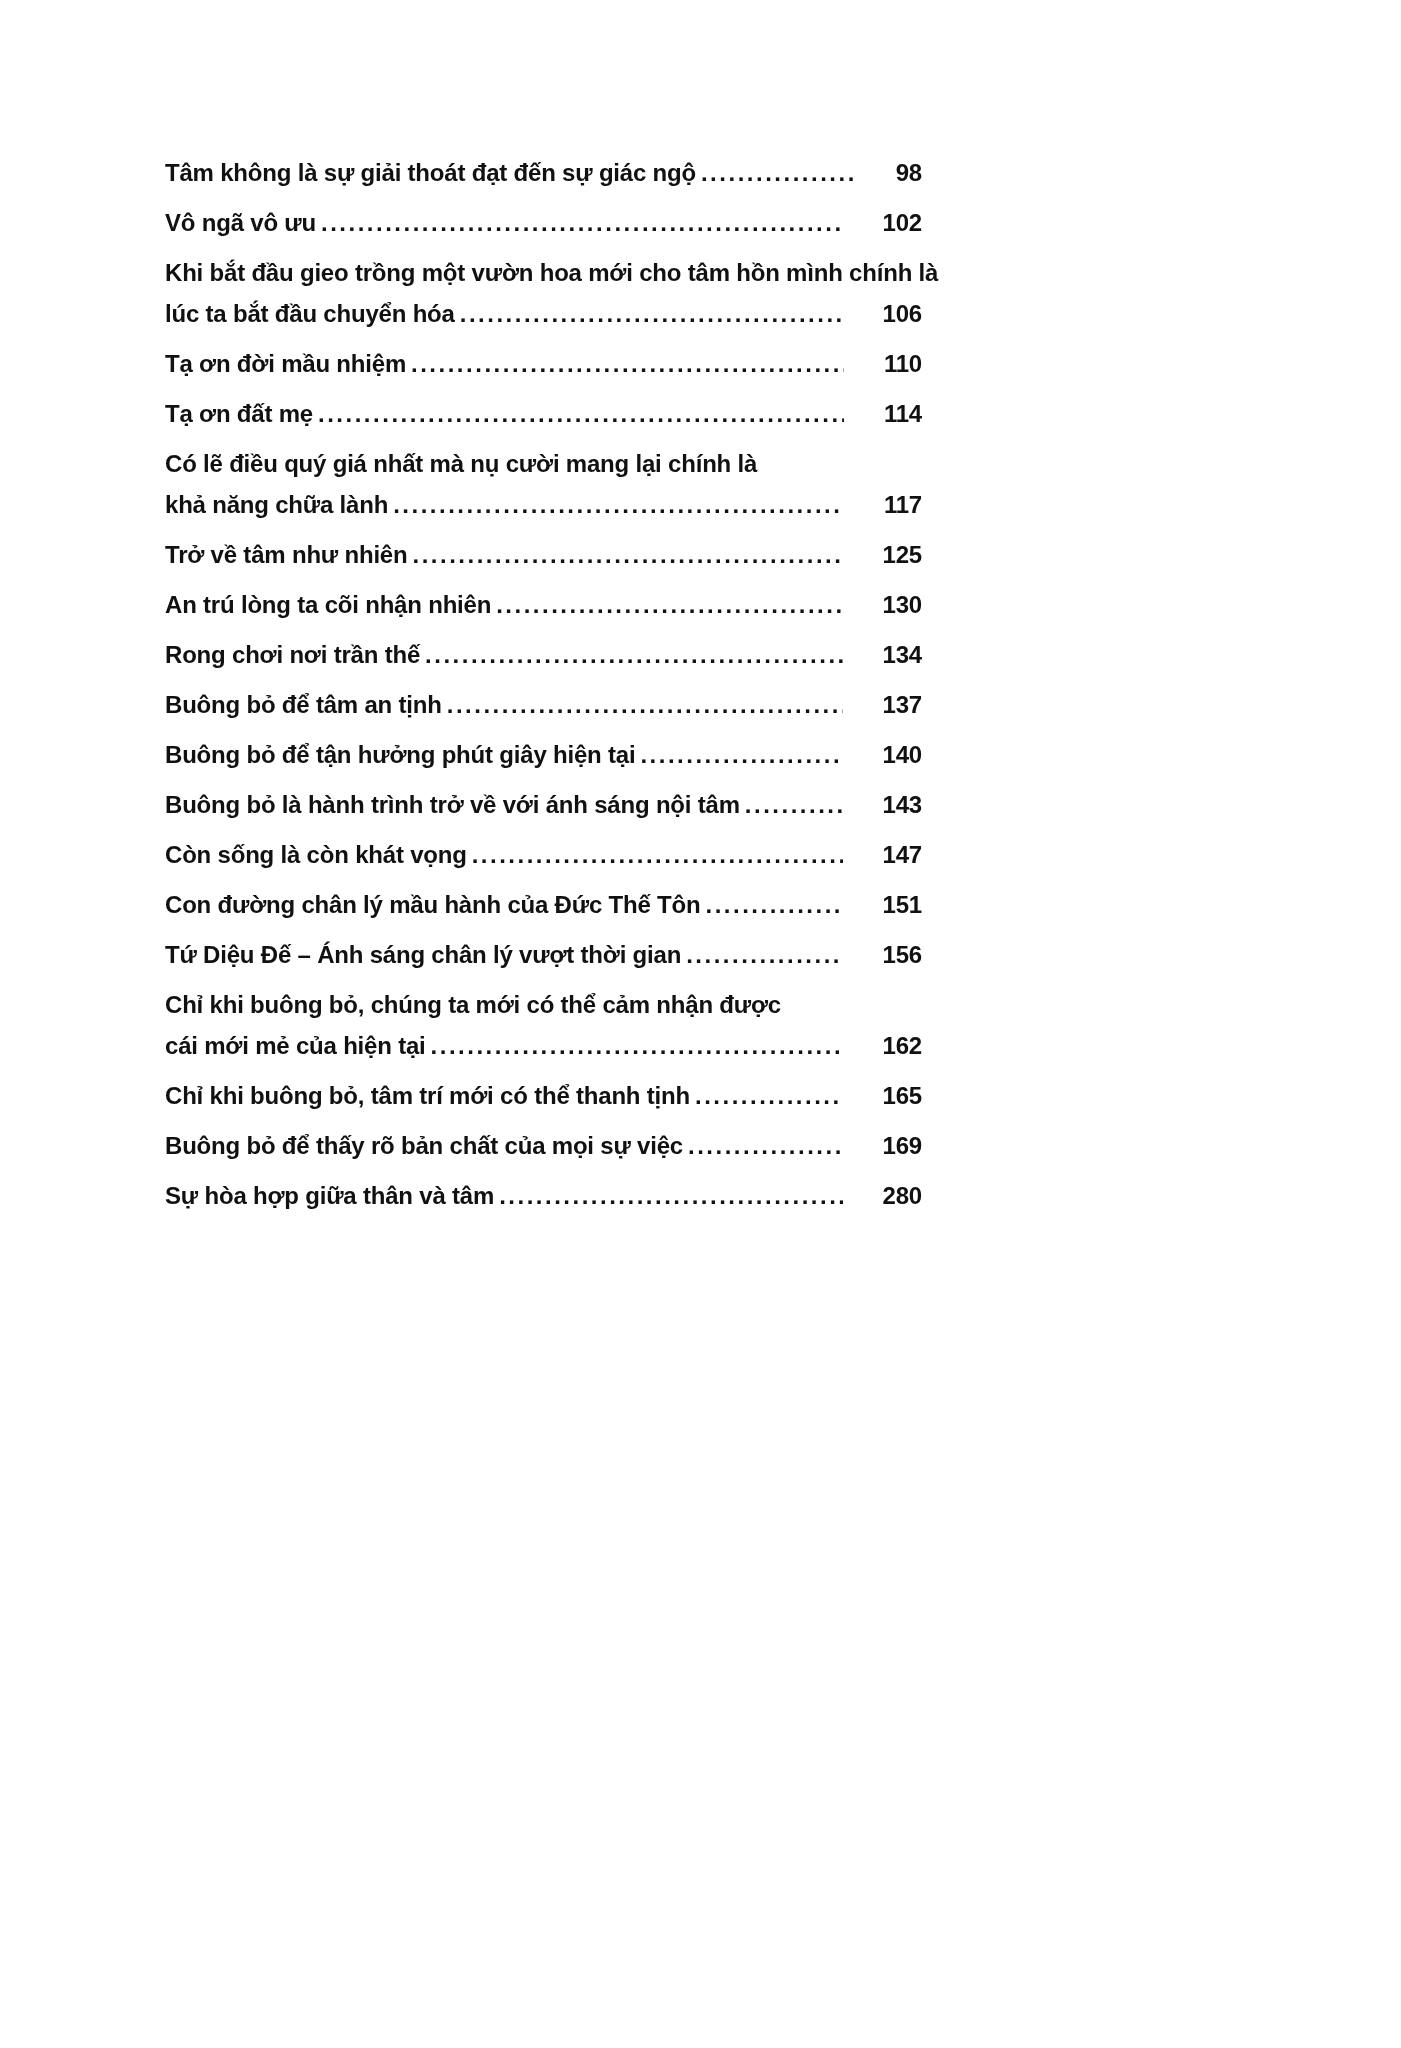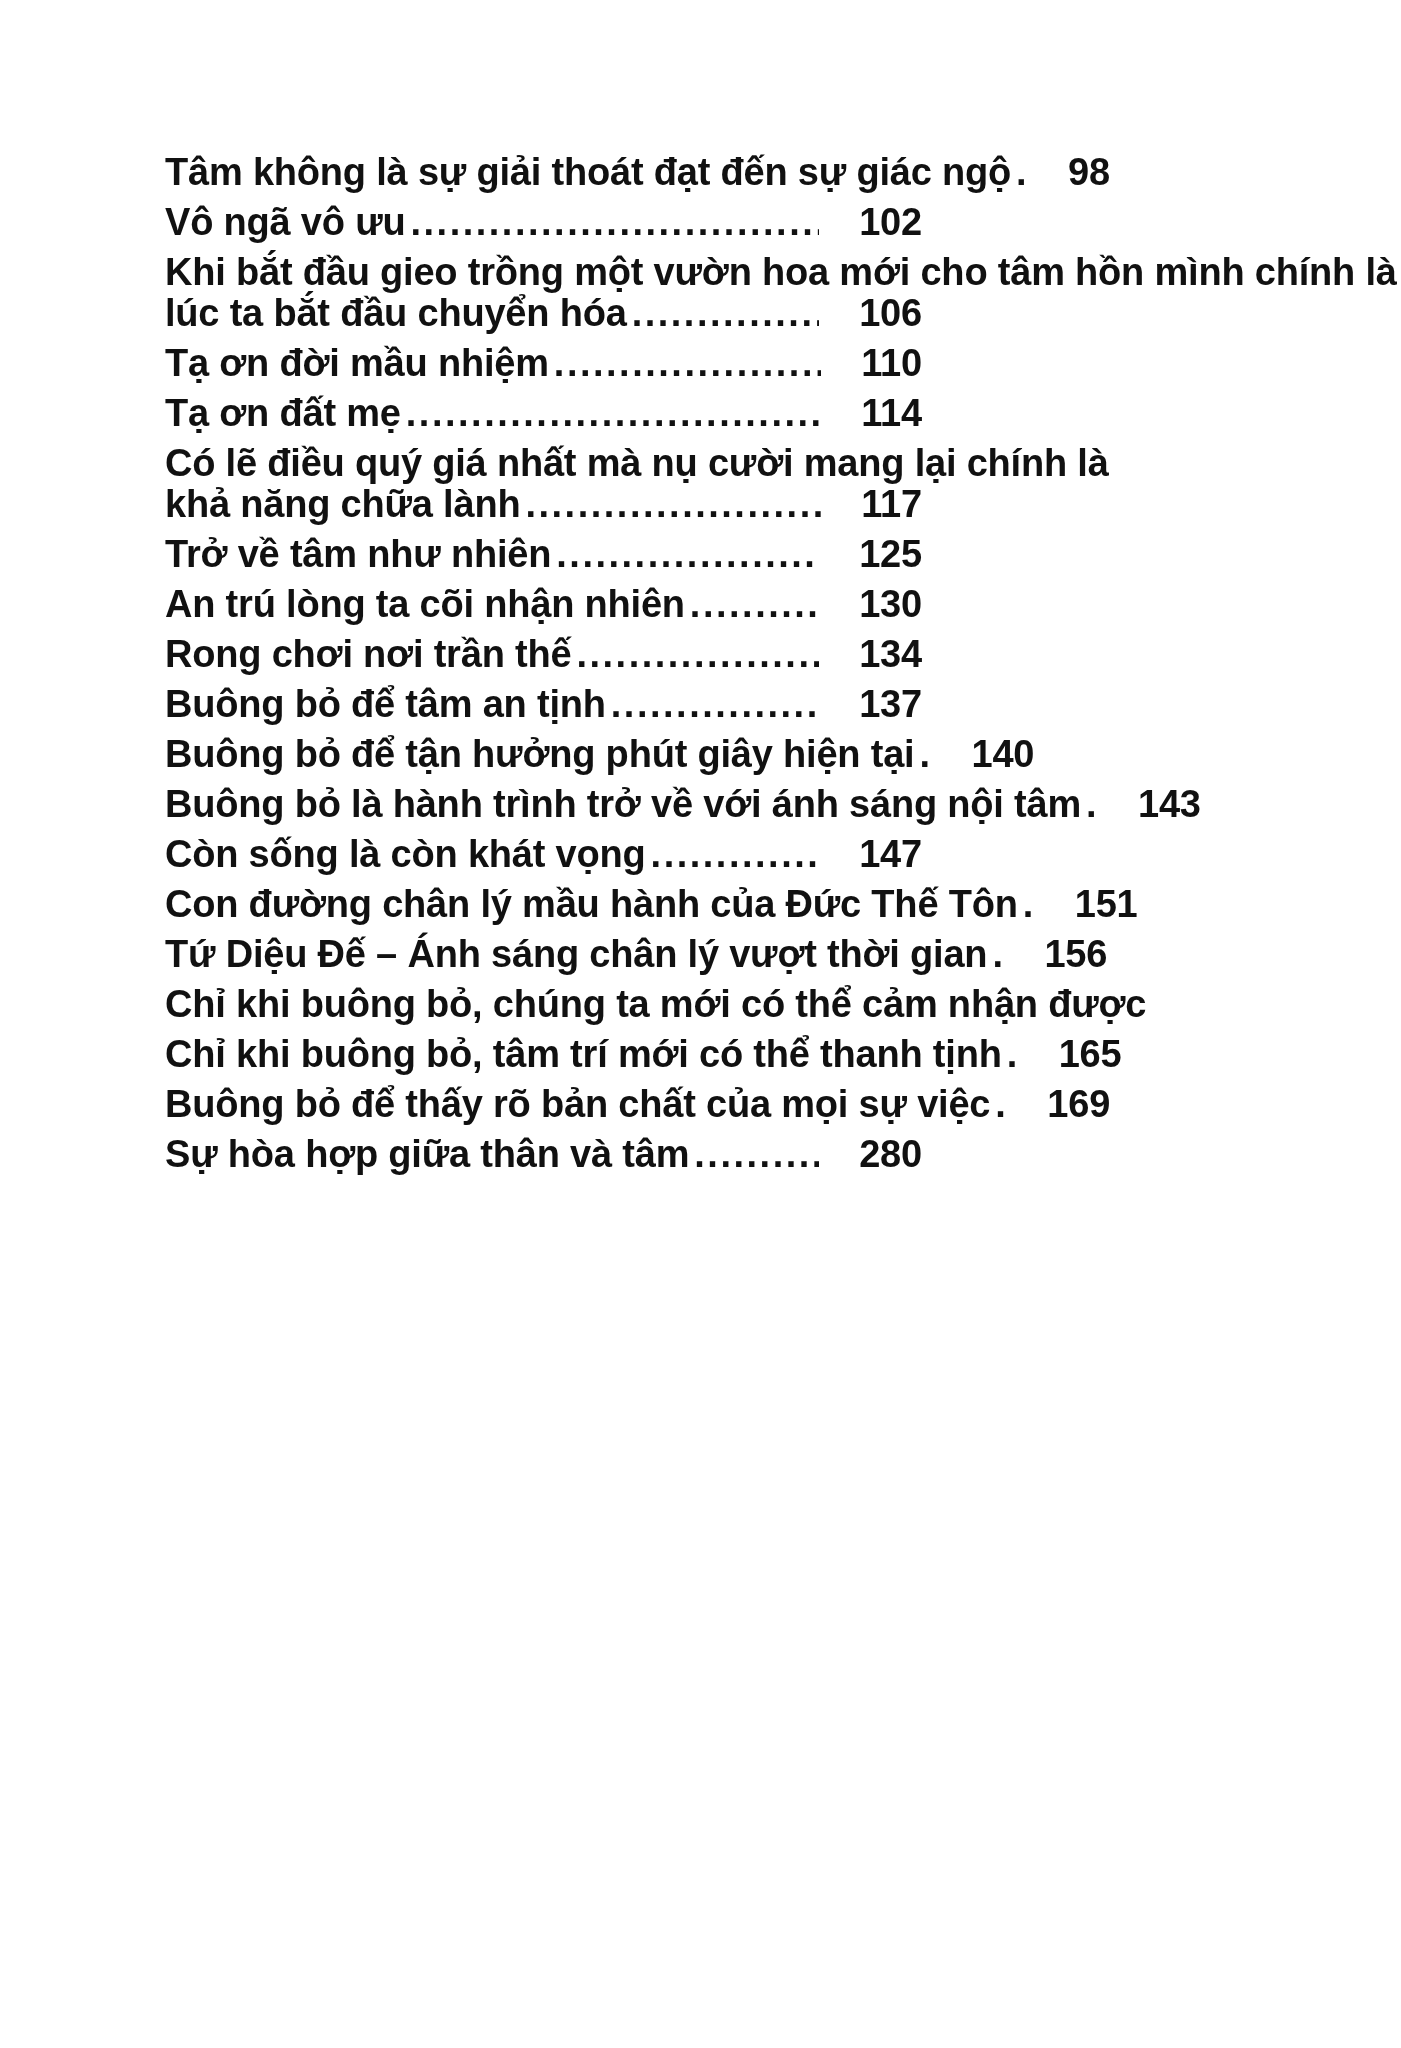--- a/index.html
+++ b/index.html
@@ -20,21 +20,21 @@
     left: 165px;
     top: 152px;
     width: 757px;
   }
   .entry {
     margin-bottom: 9px;
   }
   .line {
     display: flex;
     align-items: center;
-    font-size: 38px;
+    font-size: 24px;
     font-weight: 700;
     line-height: 41px;
     white-space: nowrap;
     letter-spacing: -0.2px;
   }
   .title {
     flex: 0 0 auto;
   }
   .dots {
     flex: 1 1 auto;
@@ -167,20 +167,25 @@
       <div class="line">
         <span class="title">Tứ Diệu Đế – Ánh sáng chân lý vượt thời gian</span>
         <span class="dots"></span>
         <span class="pagenum">156</span>
       </div>
     </div>
     <div class="entry">
       <div class="line">
         <span class="title">Chỉ khi buông bỏ, chúng ta mới có thể cảm nhận được</span>
       </div>
+      <div class="line">
+        <span class="title">cái mới mẻ của hiện tại</span>
+        <span class="dots"></span>
+        <span class="pagenum">162</span>
+      </div>
     </div>
     <div class="entry">
       <div class="line">
         <span class="title">Chỉ khi buông bỏ, tâm trí mới có thể thanh tịnh</span>
         <span class="dots"></span>
         <span class="pagenum">165</span>
       </div>
     </div>
     <div class="entry">
       <div class="line">

